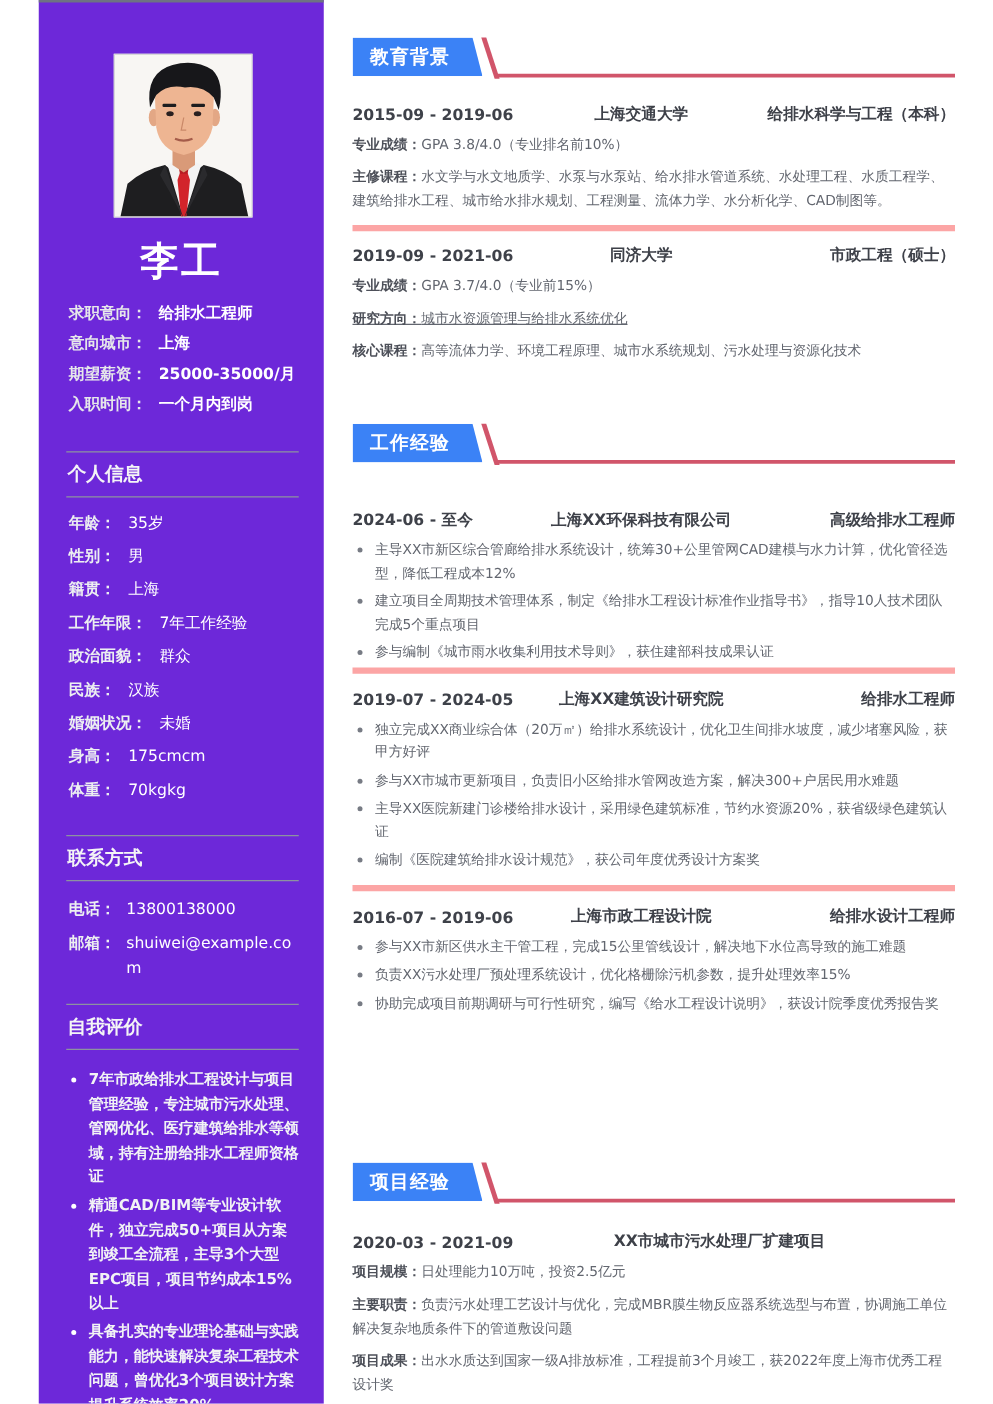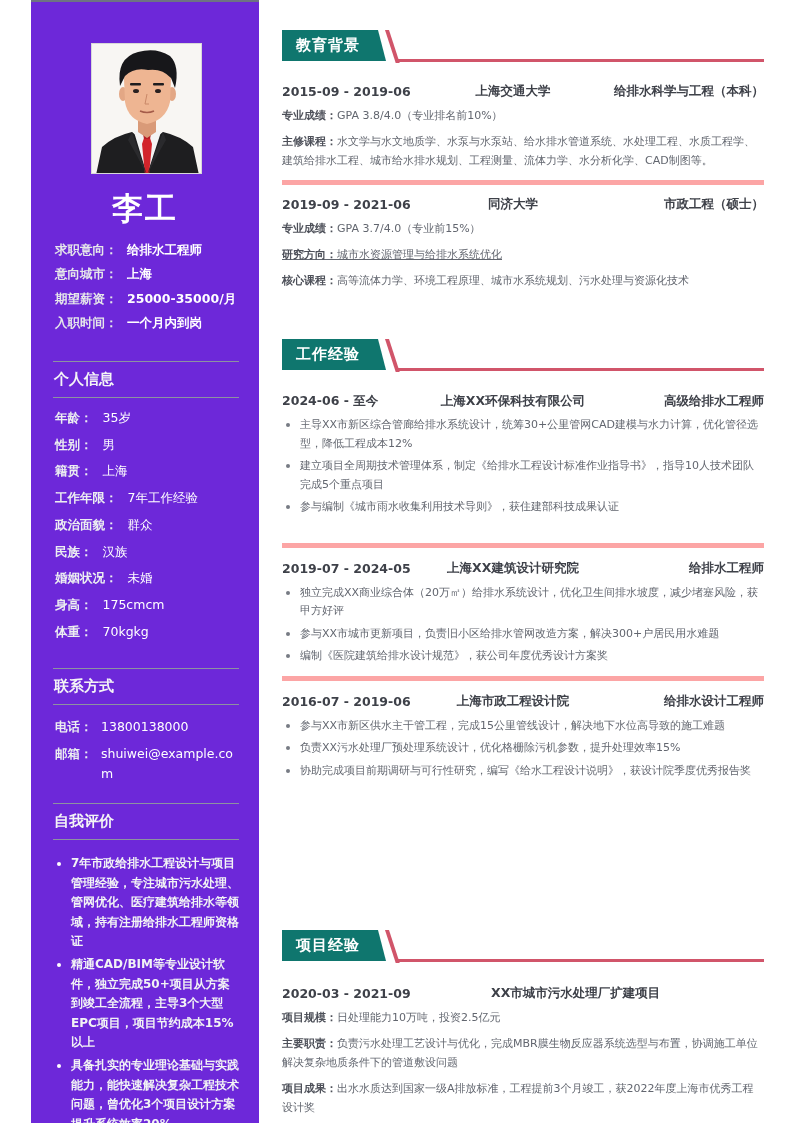--- a/index.html
+++ b/index.html
@@ -39,21 +39,21 @@
   .contact-row .val { color: #ffffff; word-break: break-all; width: 132px; }
 
   .eval-list { list-style: none; padding: 0 0 0 0; margin-top: 14px; }
   .eval-list li { position: relative; padding-left: 18px; font-size: 12px; line-height: 19.6px; font-weight: bold; color: #f2f3f5; margin-bottom: 3px; }
   .eval-list li::before { content: ""; position: absolute; left: 4px; top: 8px; width: 4px; height: 4px; border-radius: 50%; background: #ffffff; }
 
   .main { position: absolute; left: 282px; top: 0; width: 482px; }
   .sec-head { position: relative; height: 32px; }
   .sec-tag {
     position: absolute; left: 0; top: 0; height: 31px; width: 104px;
-    background: #0f766e; color: #ffffff; font-size: 15px; font-weight: bold;
+    background: #3b82f6; color: #ffffff; font-size: 15px; font-weight: bold;
     display: flex; align-items: center; padding-left: 14px; letter-spacing: 1px;
     clip-path: polygon(0 0, 96px 0, 104px 31px, 0 31px);
   }
   .sec-slash {
     position: absolute; left: 103px; top: 0; width: 4px; height: 33px;
     background: #d1556a; transform: skewX(18deg); transform-origin: top left;
   }
   .sec-line { position: absolute; left: 114px; right: 0; bottom: 0; height: 3px; background: #d1556a; }
 
   .entry { border-bottom: 5px solid #fca5a5; }
@@ -224,21 +224,21 @@
     </div>
   </section>
 
   <section style="position:absolute; top:339px; left:0; width:482px;">
     <div class="sec-head">
       <div class="sec-tag">工作经验</div>
       <div class="sec-slash"></div>
       <div class="sec-line"></div>
     </div>
 
-    <div class="entry" style="margin-top:19px; padding-bottom:26px;">
+    <div class="entry" style="margin-top:34px; padding-bottom:2px;">
       <div class="entry-head">
         <span class="date">2024-06 - 至今</span>
         <span class="org">上海XX环保科技有限公司</span>
         <span class="role">高级给排水工程师</span>
       </div>
       <ul class="bul">
         <li>主导XX市新区综合管廊给排水系统设计，统筹30+公里管网CAD建模与水力计算，优化管径选型，降低工程成本12%</li>
         <li>建立项目全周期技术管理体系，制定《给排水工程设计标准作业指导书》，指导10人技术团队完成5个重点项目</li>
         <li>参与编制《城市雨水收集利用技术导则》，获住建部科技成果认证</li>
       </ul>
@@ -246,20 +246,21 @@
 
     <div class="entry" style="margin-top:10px; padding-bottom:10px;">
       <div class="entry-head">
         <span class="date">2019-07 - 2024-05</span>
         <span class="org">上海XX建筑设计研究院</span>
         <span class="role">给排水工程师</span>
       </div>
       <ul class="bul">
         <li>独立完成XX商业综合体（20万㎡）给排水系统设计，优化卫生间排水坡度，减少堵塞风险，获甲方好评</li>
         <li>参与XX市城市更新项目，负责旧小区给排水管网改造方案，解决300+户居民用水难题</li>
+        <li>主导XX医院新建门诊楼给排水设计，采用绿色建筑标准，节约水资源20%，获省级绿色建筑认证</li>
         <li>编制《医院建筑给排水设计规范》，获公司年度优秀设计方案奖</li>
       </ul>
     </div>
 
     <div class="entry last" style="margin-top:10px;">
       <div class="entry-head">
         <span class="date">2016-07 - 2019-06</span>
         <span class="org">上海市政工程设计院</span>
         <span class="role">给排水设计工程师</span>
       </div>

